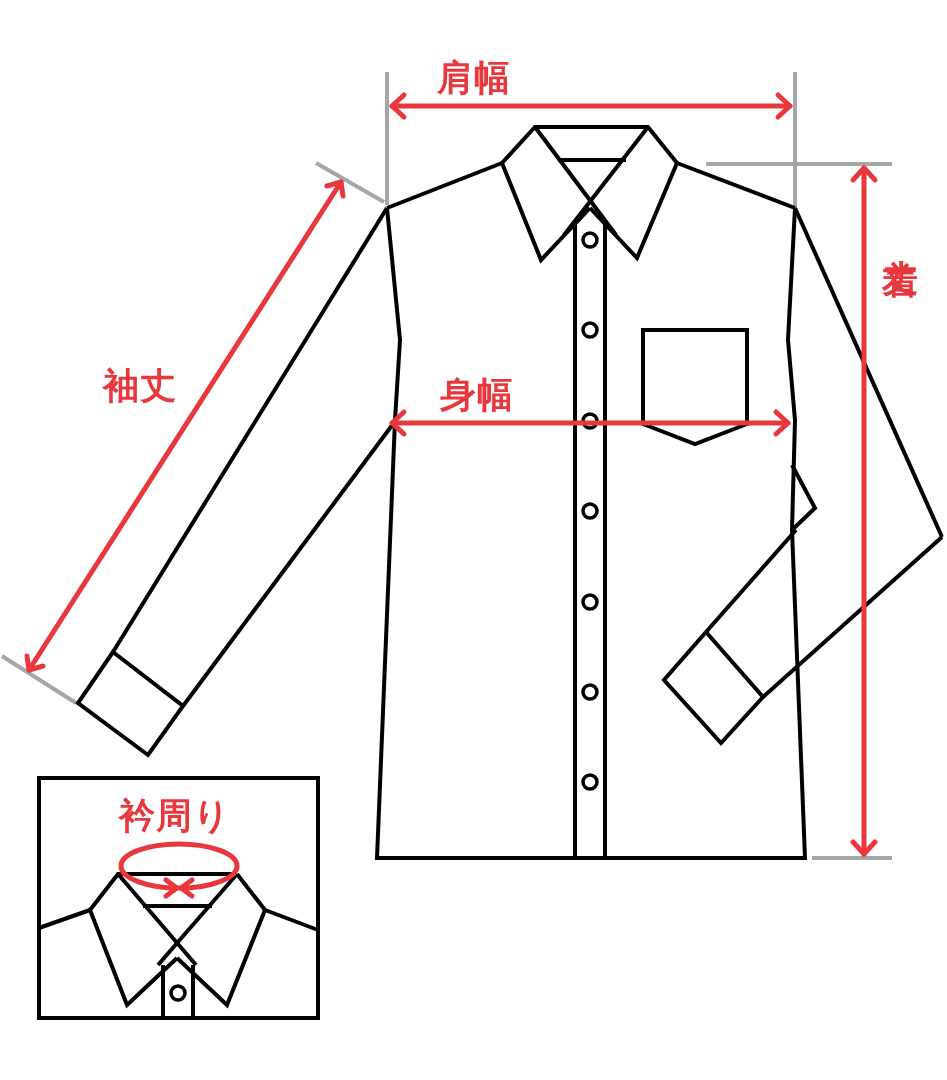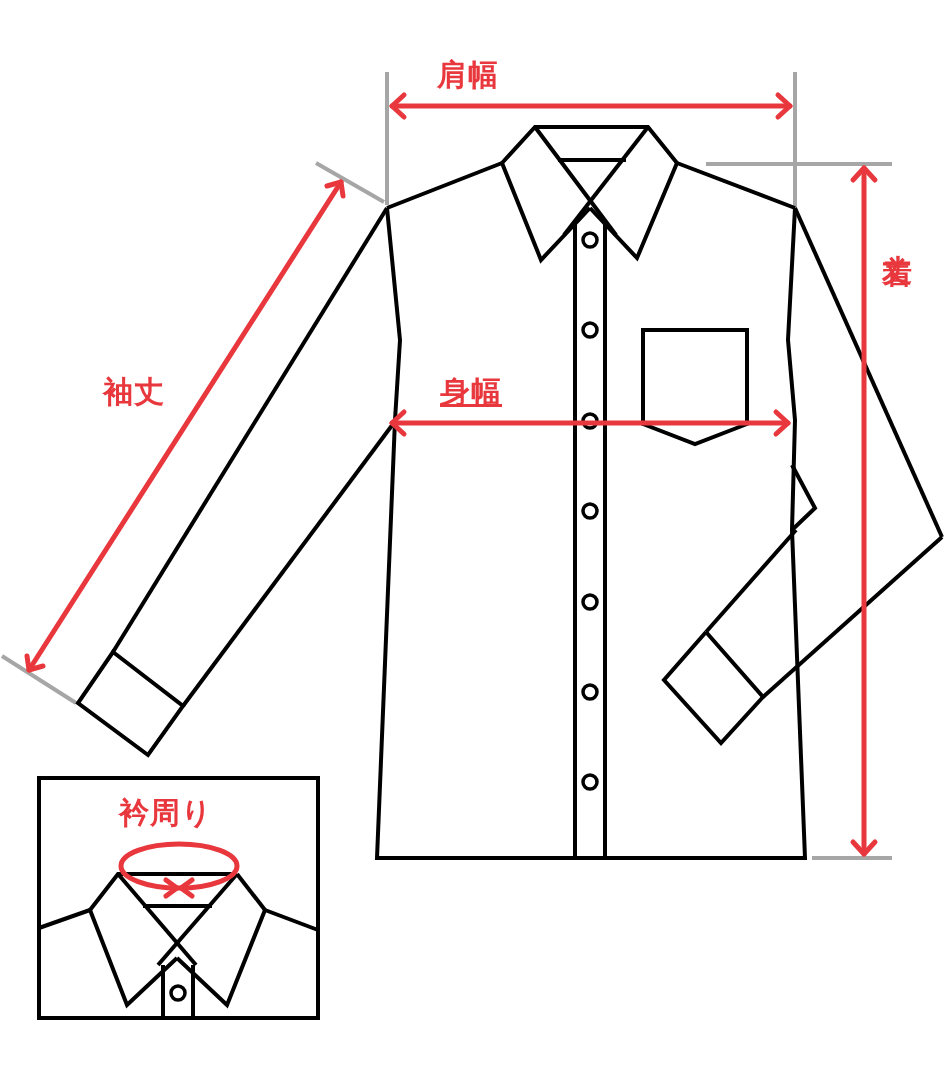--- a/index.html
+++ b/index.html
@@ -1,18 +1,18 @@
 <!DOCTYPE html>
 <html><head>
 <meta charset="utf-8">
 <style>
   html,body{margin:0;padding:0;background:#ffffff;}
   body{width:947px;height:1080px;position:relative;overflow:hidden;font-family:"DejaVu Sans",sans-serif;}
   svg{position:absolute;left:0;top:0;}
-  .lbl{position:absolute;color:#e8383d;font-weight:bold;font-size:30px;line-height:1;white-space:nowrap;letter-spacing:1px;font-family:"DejaVu Sans",sans-serif;}
+  .lbl{position:absolute;color:#e8383d;font-weight:bold;font-size:36px;line-height:1;white-space:nowrap;letter-spacing:1px;font-family:"DejaVu Sans",sans-serif;}
   .vlbl{writing-mode:vertical-rl;text-orientation:upright;letter-spacing:0;}
 </style>
 </head>
 <body>
 
 <svg width="947" height="1080" viewBox="0 0 947 1080" xmlns="http://www.w3.org/2000/svg">
 
   <g stroke="#a6a6a6" stroke-width="4" fill="none">
     <line x1="387" y1="72" x2="387" y2="205"></line>
     <line x1="795" y1="72" x2="795" y2="208"></line>
@@ -101,15 +101,15 @@
     <g stroke="#e8383d" stroke-width="5" stroke-linecap="round" stroke-linejoin="round">
       <ellipse cx="179" cy="866" rx="58" ry="22"></ellipse>
       <polyline points="166,880 177,888 166,896"></polyline>
       <polyline points="192,880 181,888 192,896"></polyline>
     </g>
   </g>
 </svg>
 
 <div class="lbl" style="left:437px;top:60px;">肩幅</div>
 <div class="lbl vlbl" style="left:882px;top:230px;">着丈</div>
-<div class="lbl" style="left:103px;top:377px;">袖丈</div>
-<div class="lbl" style="left:440px;top:377px;text-decoration:underline;">身幅</div>
+<div class="lbl" style="left:103px;top:368px;">袖丈</div>
+<div class="lbl" style="left:440px;top:377px;">身幅</div>
 <div class="lbl" style="left:119px;top:798px;">衿周り</div>
 
 </body></html>

